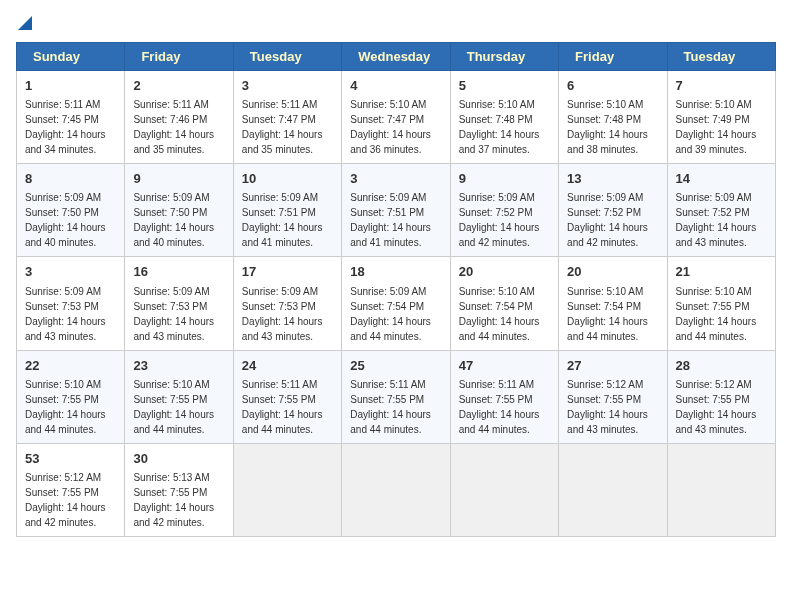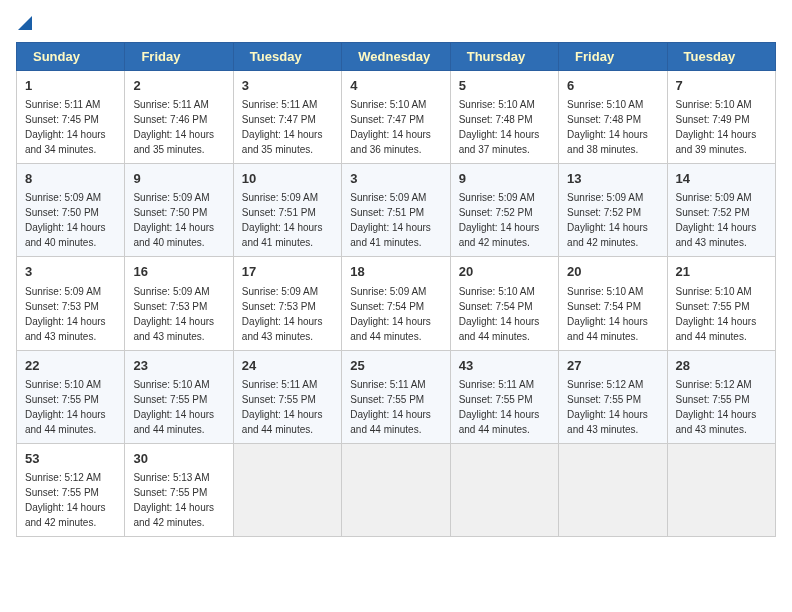--- a/index.html
+++ b/index.html
@@ -149,21 +149,21 @@
         <td><span class="day-num">18</span><span class="day-info">Sunrise: 5:09 AM<br>Sunset: 7:54 PM<br>Daylight: 14 hours and 44 minutes.</span></td>
         <td><span class="day-num">20</span><span class="day-info">Sunrise: 5:10 AM<br>Sunset: 7:54 PM<br>Daylight: 14 hours and 44 minutes.</span></td>
         <td><span class="day-num">20</span><span class="day-info">Sunrise: 5:10 AM<br>Sunset: 7:54 PM<br>Daylight: 14 hours and 44 minutes.</span></td>
         <td><span class="day-num">21</span><span class="day-info">Sunrise: 5:10 AM<br>Sunset: 7:55 PM<br>Daylight: 14 hours and 44 minutes.</span></td>
       </tr>
       <tr>
         <td><span class="day-num">22</span><span class="day-info">Sunrise: 5:10 AM<br>Sunset: 7:55 PM<br>Daylight: 14 hours and 44 minutes.</span></td>
         <td><span class="day-num">23</span><span class="day-info">Sunrise: 5:10 AM<br>Sunset: 7:55 PM<br>Daylight: 14 hours and 44 minutes.</span></td>
         <td><span class="day-num">24</span><span class="day-info">Sunrise: 5:11 AM<br>Sunset: 7:55 PM<br>Daylight: 14 hours and 44 minutes.</span></td>
         <td><span class="day-num">25</span><span class="day-info">Sunrise: 5:11 AM<br>Sunset: 7:55 PM<br>Daylight: 14 hours and 44 minutes.</span></td>
-        <td><span class="day-num">43</span><span class="day-info">Sunrise: 5:11 AM<br>Sunset: 7:55 PM<br>Daylight: 14 hours and 44 minutes.</span></td>
+        <td><span class="day-num">47</span><span class="day-info">Sunrise: 5:11 AM<br>Sunset: 7:55 PM<br>Daylight: 14 hours and 44 minutes.</span></td>
         <td><span class="day-num">27</span><span class="day-info">Sunrise: 5:12 AM<br>Sunset: 7:55 PM<br>Daylight: 14 hours and 43 minutes.</span></td>
         <td><span class="day-num">28</span><span class="day-info">Sunrise: 5:12 AM<br>Sunset: 7:55 PM<br>Daylight: 14 hours and 43 minutes.</span></td>
       </tr>
       <tr>
         <td><span class="day-num">53</span><span class="day-info">Sunrise: 5:12 AM<br>Sunset: 7:55 PM<br>Daylight: 14 hours and 42 minutes.</span></td>
         <td><span class="day-num">30</span><span class="day-info">Sunrise: 5:13 AM<br>Sunset: 7:55 PM<br>Daylight: 14 hours and 42 minutes.</span></td>
         <td class="empty"></td>
         <td class="empty"></td>
         <td class="empty"></td>
         <td class="empty"></td>

